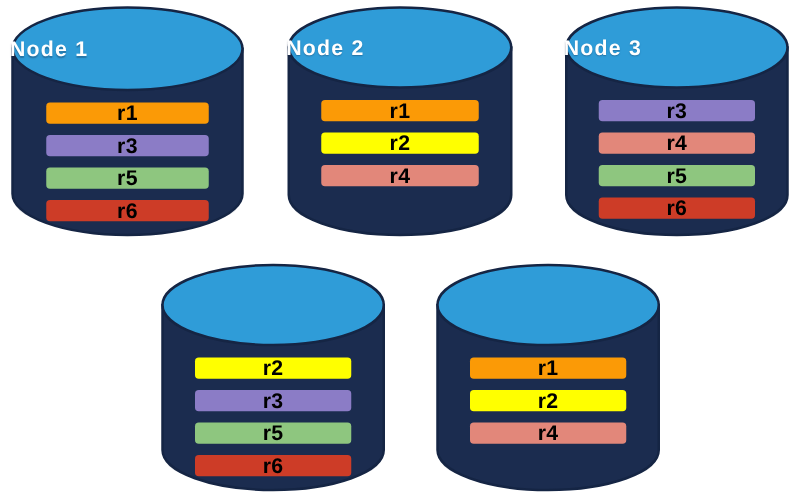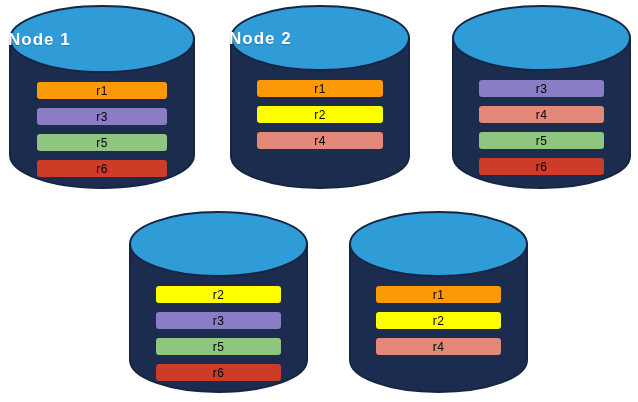--- a/index.html
+++ b/index.html
@@ -52,22 +52,22 @@
     position: relative;
     height: 17px;
     border-radius: 3px;
     display: flex;
     align-items: center;
     justify-content: center;
     box-sizing: border-box;
   }
   .bar-label {
     color: #000000;
-    font-weight: normal;
-    font-size: 12px;
+    font-weight: bold;
+    font-size: 17px;
     line-height: 1;
     letter-spacing: 0.3px;
   }
 </style>
 </head>
 <body>
 
 <div id="stage">
     <div class="node" style="left: 8px; top: 4px; width: 188px; height: 190px;">
       <svg class="node-svg" width="188" height="190" viewBox="0 0 188 190">
@@ -109,20 +109,21 @@
           <span class="bar-label">r4</span>
         </div>
       </div>
     </div>
     <div class="node" style="left: 451px; top: 4px; width: 181px; height: 190px;">
       <svg class="node-svg" width="181" height="190" viewBox="0 0 181 190">
         <ellipse cx="90.5" cy="162" rx="84.5" ry="17.6" fill="#e9eaec"></ellipse>
         <path d="M 2 34 L 2 152 A 88.5 32 0 0 0 179 152 L 179 34 Z" fill="#1b2c4f" stroke="#152544" stroke-width="2"></path>
         <ellipse cx="90.5" cy="34" rx="88.5" ry="32" fill="#2f9cd8" stroke="#152544" stroke-width="2"></ellipse>
       </svg>
+      <div class="node-title" style="top: 26px;">Node  3</div>
       <div class="bars" style="top: 76px; padding-left: 28px; padding-right: 28px; box-sizing: border-box; gap: 9px;">
         <div class="bar" style="background: rgb(139, 124, 198);">
           <span class="bar-label">r3</span>
         </div>
         <div class="bar" style="background: rgb(226, 135, 122);">
           <span class="bar-label">r4</span>
         </div>
         <div class="bar" style="background: rgb(142, 198, 127);">
           <span class="bar-label">r5</span>
         </div>

